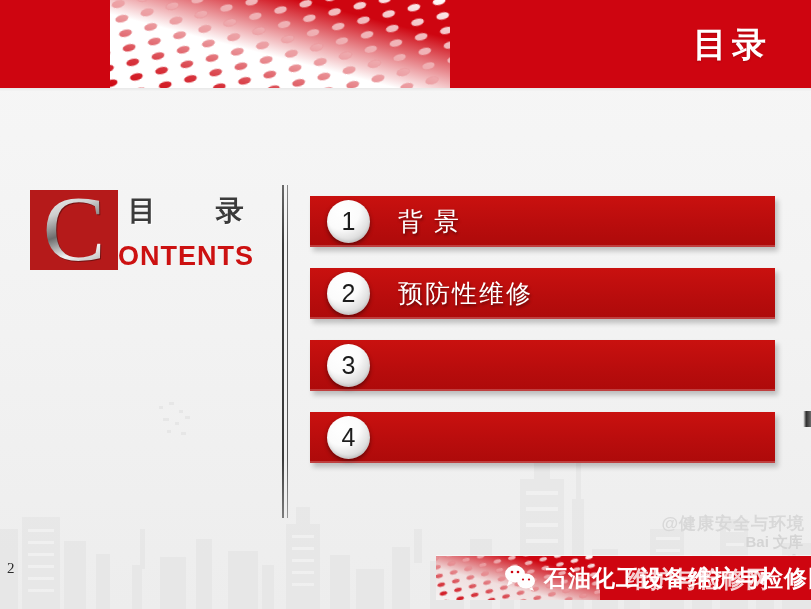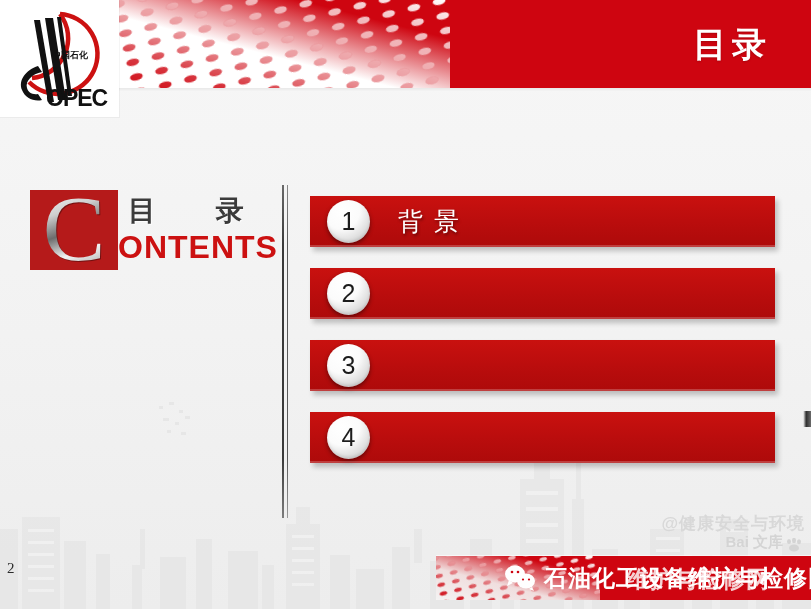--- a/index.html
+++ b/index.html
@@ -67,22 +67,22 @@
     color:transparent;-webkit-text-fill-color:transparent;
     filter:drop-shadow(1px 1px 0 rgba(0,0,0,.35));
   }
   .cn-title{
     position:absolute;left:98px;top:-6px;
     font-size:28px;font-weight:bold;color:#3b3b3b;letter-spacing:26px;
     line-height:54px;white-space:nowrap;
     text-shadow:1px 1px 0 rgba(255,255,255,.8);
   }
   .en-title{
-    position:absolute;left:88px;top:41px;
-    font-size:32px;font-weight:bold;color:#cc1111;letter-spacing:1px;
+    position:absolute;left:88px;top:50px;
+    font-size:27px;font-weight:bold;color:#cc1111;letter-spacing:1px;
     line-height:32px;white-space:nowrap;
   }
 
   
   .divider{
     position:absolute;left:282px;top:185px;width:7px;height:333px;
   }
   .divider i{position:absolute;top:0;width:2px;height:333px;
     background:linear-gradient(180deg,#6a6a6a,#3a3a3a 18%,#3a3a3a 82%,#7d7d7d);}
   .divider i.a{left:0;}
@@ -121,21 +121,21 @@
   }
 
   
   .wm-text{
     position:absolute;right:6px;top:512px;
     font-size:17px;color:#d8d8d8;white-space:nowrap;letter-spacing:1px;font-weight:bold;
   }
   .wm-baidu{
     position:absolute;right:8px;top:533px;
     font-size:15px;color:#d4d4d4;font-weight:bold;white-space:nowrap;
-    display:flex;align-items:flex-end;gap:2px;
+    display:flex;align-items:flex-end;gap:2px;flex-direction:column;
   }
   .wm-paw{display:inline-block;width:18px;height:14px;position:relative;}
 
   
   .bottom-banner{
     position:absolute;left:436px;top:556px;width:375px;height:44px;
     background:#ce0510;overflow:hidden;
     box-shadow:0 -1px 0 rgba(255,255,255,.6);
   }
   .banner-halftone{position:absolute;left:-6px;top:0;width:170px;height:44px;}
@@ -274,38 +274,20 @@
       </defs>
       <rect width="340" height="88" fill="url(#hgFade)"></rect>
       <rect width="340" height="88" fill="url(#dotsA)" mask="url(#mL)"></rect>
       <rect width="340" height="88" fill="url(#dotsB)" mask="url(#mR)"></rect>
     </svg>
 
     <div class="header-title">目录</div>
   </div>
   <div class="header-underline"></div>
 
-  <div class="logo-box">
-    <svg width="112" height="110" viewBox="0 0 112 110">
-      <path d="M56 10 A40 40 0 1 1 25 78" fill="none" stroke="#cc1111" stroke-width="4.5"></path>
-      <path d="M28 74 A40 40 0 0 0 56 10" fill="none" stroke="#cc1111" stroke-width="4.5"></path>
-      <g fill="#111111">
-        <path d="M30 16 L36 16 L50 98 L44 98 Z"></path>
-        <path d="M41 14 L49 14 L62 96 L54 96 Z"></path>
-        <path d="M53 13 L57 13 L68 92 L64 92 Z"></path>
-      </g>
-      <path d="M34 62 C22 66 14 76 18 86 C21 94 30 98 38 96 L34 90 C28 91 24 88 23 84 C21 77 28 70 38 68 Z" fill="#111111"></path>
-      <g fill="#111111" font-family="Liberation Sans, sans-serif" font-size="9" font-weight="bold">
-        <text x="48" y="54">中国石化</text>
-      </g>
-      <g fill="#111111" font-family="Liberation Sans, sans-serif" font-size="23" font-weight="bold" letter-spacing="-1">
-        <text x="42" y="102">OPEC</text>
-      </g>
-    </svg>
-  </div>
 
   <div class="contents-block">
     <div class="c-square"></div>
     <div class="c-letter">C</div>
     <div class="cn-title">目 录</div>
     <div class="en-title">ONTENTS</div>
   </div>
 
   <div class="divider">
     <i class="a"></i>
@@ -314,20 +296,21 @@
 
   <div class="menu">
 
     <div class="bar">
       <div class="bar-num">1</div>
       <div class="bar-label">背 景</div>
     </div>
 
     <div class="bar">
       <div class="bar-num">2</div>
+      <div class="bar-label">预防性维修</div>
     </div>
 
     <div class="bar">
       <div class="bar-num">3</div>
     </div>
 
     <div class="bar">
       <div class="bar-num">4</div>
     </div>
 

